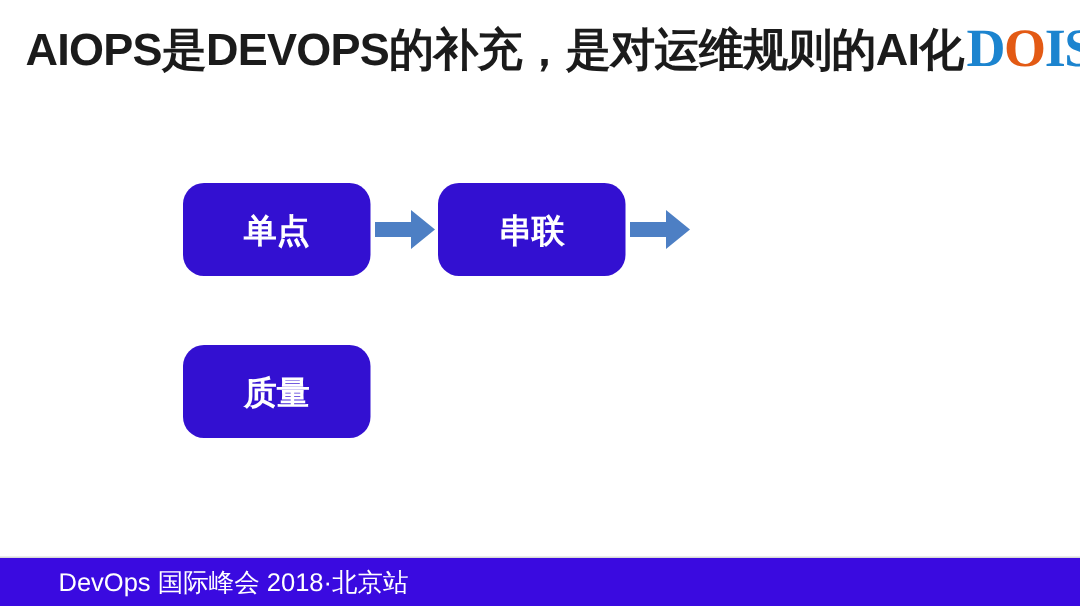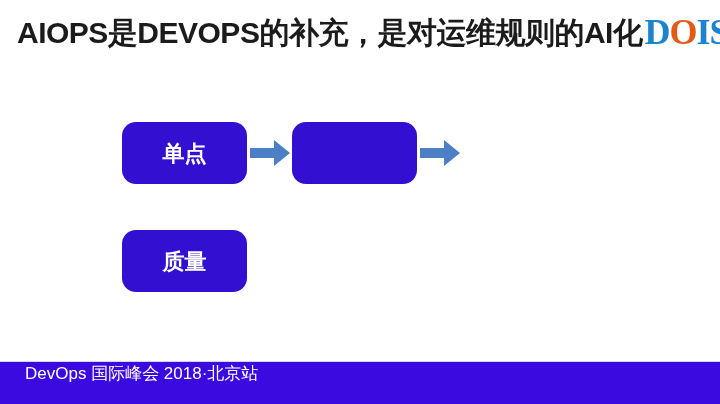--- a/index.html
+++ b/index.html
@@ -78,25 +78,26 @@
     left: 122px;
     display: flex;
     gap: 35px;
   }
 
   .footer-bar {
     position: absolute;
     left: 0;
     right: 0;
     bottom: 0;
-    height: 42px;
+    height: 32px;
     background: var(--footer-bg, #3a0ae0);
     color: var(--footer-text, #ffffff);
     display: flex;
-    padding-left: 25px;
+    align-items: center;
+    padding-left: 39px;
     font-size: 17px;
     font-weight: 400;
     box-shadow: 0 -1px 0 #d8d8d8;
   }
 </style>
 </head>
 <body>
 
 <div class="slide">
 
@@ -108,20 +109,21 @@
       <span>单点</span>
     </div>
 
     <div class="arrow-wrap">
       <svg class="arrow" width="40" height="26" viewBox="0 0 40 26">
         <polygon points="0,8 24,8 24,0 40,13 24,26 24,18 0,18"></polygon>
       </svg>
     </div>
 
     <div class="box">
+      <span>串联</span>
     </div>
 
     <div class="arrow-wrap">
       <svg class="arrow" width="40" height="26" viewBox="0 0 40 26">
         <polygon points="0,8 24,8 24,0 40,13 24,26 24,18 0,18"></polygon>
       </svg>
     </div>
 
 
   </div>

